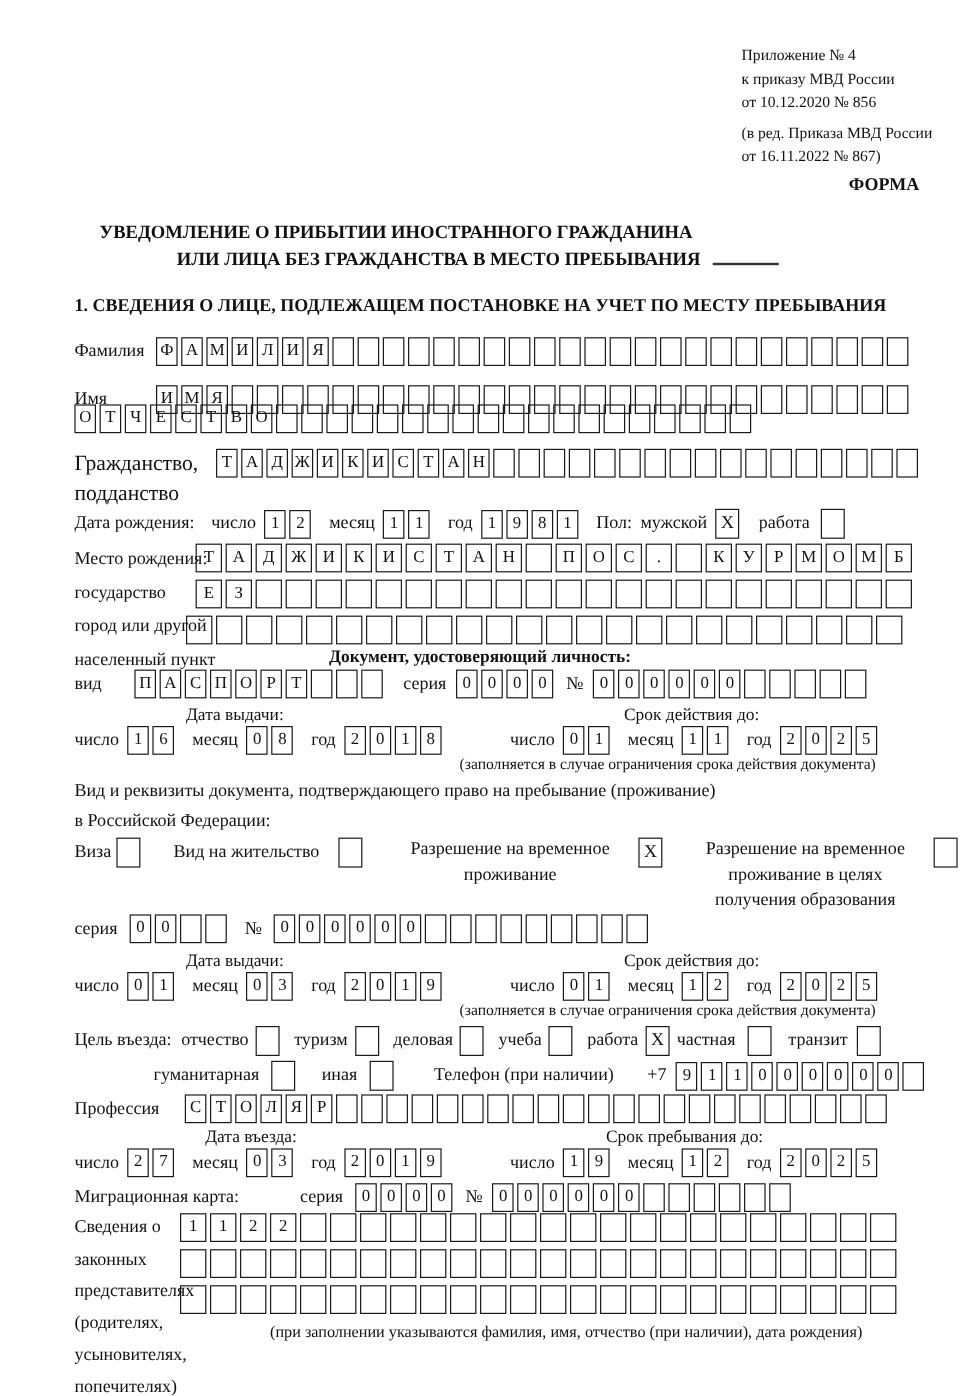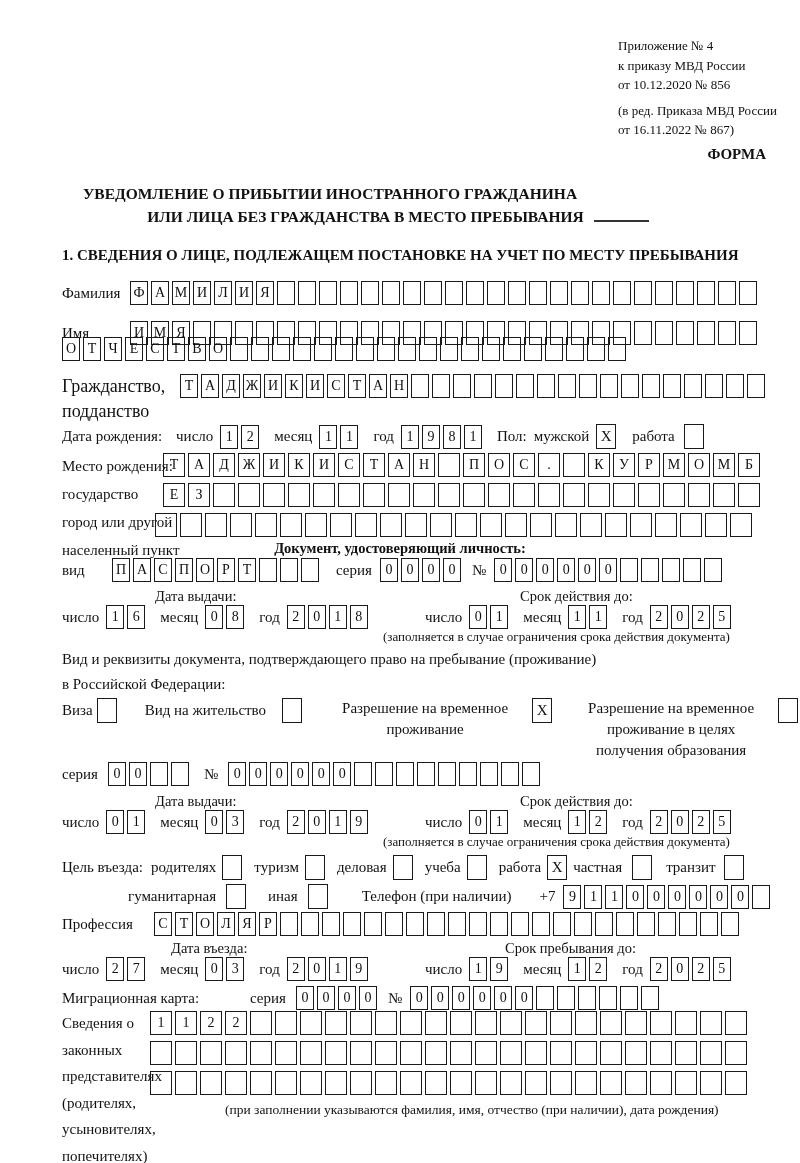--- a/index.html
+++ b/index.html
@@ -482,21 +482,21 @@
         <span class="cell">0</span>
         <span class="cell">2</span>
         <span class="cell">5</span>
       </span>
   </span>
 </div>
 <div class="abs small" style="left:383px;top:834px;">(заполняется в случае ограничения срока действия документа)</div>
 
 <div class="row" style="left:62px;top:855px;font-size:14.5px;">
   <span class="lbl" style="margin-right:8px;">Цель въезда:</span>
-  <span class="lbl" style="margin-right:6px;">родителях</span>
+  <span class="lbl" style="margin-right:6px;">отчество</span>
   <span class="cbx" style="margin-right:12px;"></span>
   <span class="lbl" style="margin-right:6px;">туризм</span>
   <span class="cbx" style="margin-right:12px;"></span>
   <span class="lbl" style="margin-right:6px;">деловая</span>
   <span class="cbx" style="margin-right:12px;"></span>
   <span class="lbl" style="margin-right:6px;">учеба</span>
   <span class="cbx" style="margin-right:12px;"></span>
   <span class="lbl" style="margin-right:6px;">работа</span>
   <span class="cbx" style="margin-right:6px;">X</span>
   <span class="lbl" style="margin-right:10px;">частная</span>

